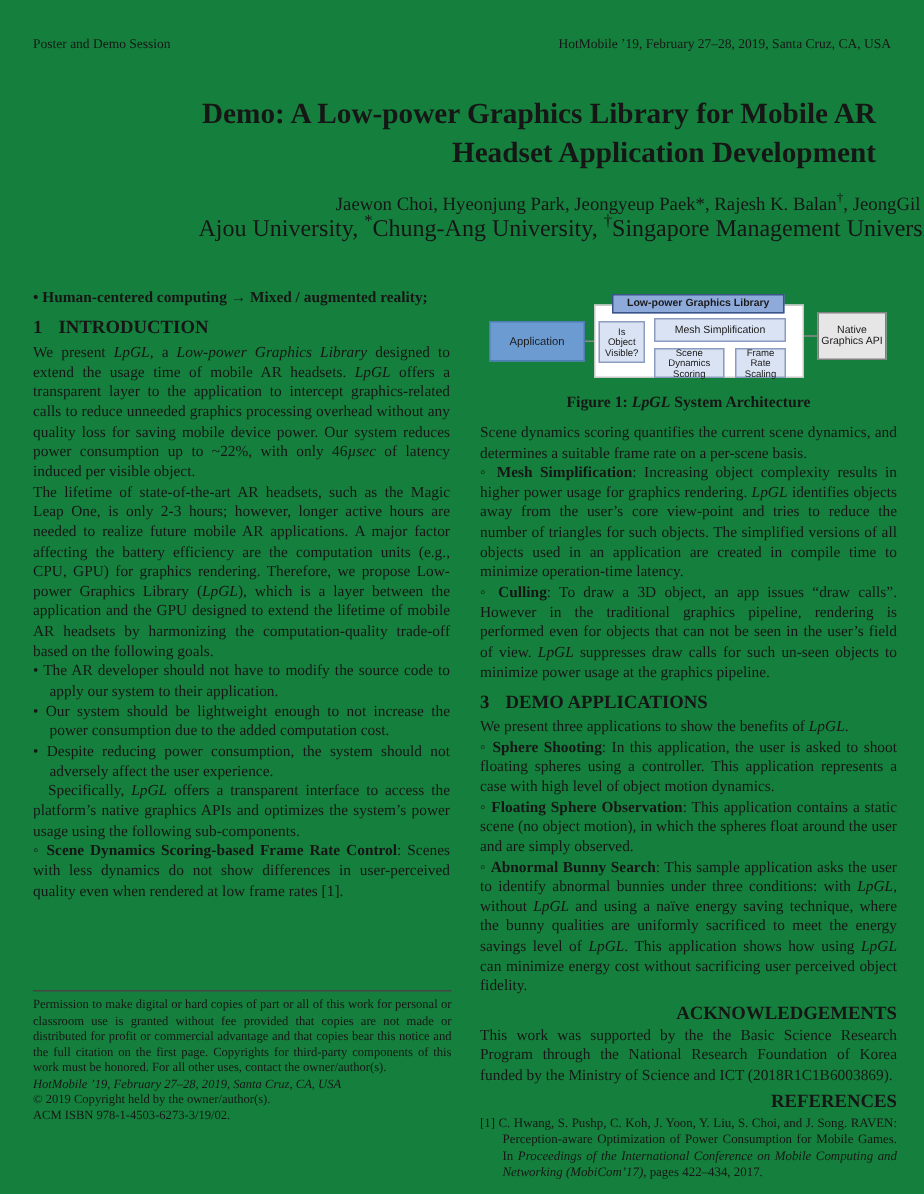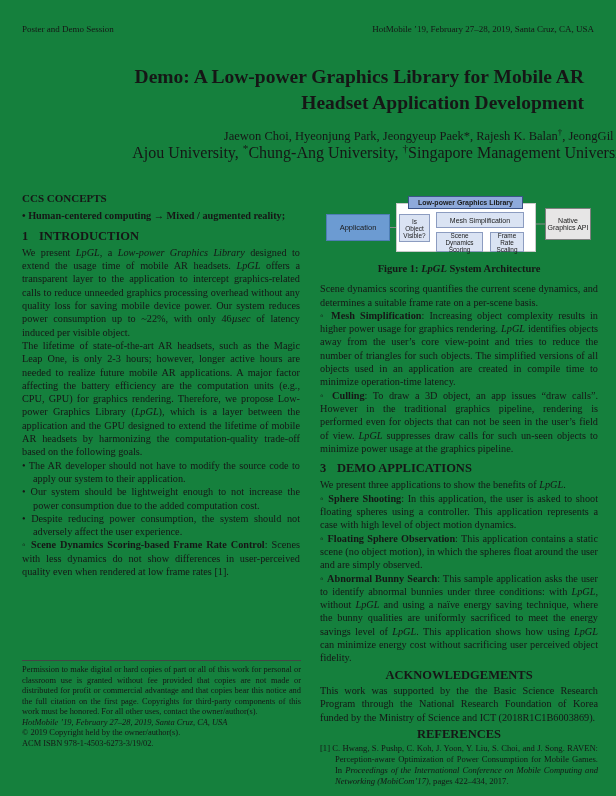--- a/index.html
+++ b/index.html
@@ -15,21 +15,21 @@
   .authors{margin-top:13px;font-size:12.5px;line-height:15px;}
   .affiliations{margin-top:1px;font-size:16px;line-height:15px;}
 
   
   .col{position:absolute;top:192px;width:278px;font-size:10.25px;line-height:13.3px;text-align:justify;}
   .col-left{left:22px;}
   .col-right{left:320px;}
   .h-small{font-size:11px;font-weight:bold;margin:0 0 4px 0;text-align:left;}
   .h-num{font-size:12.5px;font-weight:bold;margin:7px 0 3px 0;text-align:left;}
   .h-num .num{display:inline-block;min-width:17px;}
-  .h-plain{font-size:12.5px;font-weight:bold;margin:4px 0 2px 0;text-align:center;}
+  .h-plain{font-size:12.5px;font-weight:bold;margin:4px 0 2px 0;text-align:right;}
   .body-p{margin:0;}
   .indent-p{margin:0;text-indent:10px;}
   .bullet-item{margin:0;padding-left:11px;text-indent:-11px;}
   .ref-item{margin:0;padding-left:15px;text-indent:-15px;font-size:8.6px;line-height:11px;}
 
   .seg-b{font-weight:bold;}
   .seg-i{font-style:italic;}
   .seg-s{font-size:70%;vertical-align:super;line-height:0;}
 
   
@@ -62,30 +62,30 @@
     <span>HotMobile ’19, February 27–28, 2019, Santa Cruz, CA, USA</span>
   </div>
 
   <div class="title-block">
     <div class="paper-title">Demo: A Low-power Graphics Library for Mobile AR Headset Application Development</div>
     <div class="authors"><span>Jaewon Choi, Hyeonjung Park, Jeongyeup Paek*, Rajesh K. Balan</span><span class="seg-s">†</span><span>, JeongGil Ko</span></div>
     <div class="affiliations"><span>Ajou University, </span><span class="seg-s">*</span><span>Chung-Ang University, </span><span class="seg-s">†</span><span>Singapore Management University</span></div>
   </div>
 
   <div class="col col-left">
-    <h2 class="h-small">CCS CONCEPTS</h2>
     <p class="body-p"><span class="seg-b">• Human-centered computing → Mixed / augmented reality;</span></p>
 
     <h2 class="h-num"><span class="num">1</span><span>INTRODUCTION</span></h2>
     <p class="body-p"><span>We present </span><span class="seg-i">LpGL</span><span>, a </span><span class="seg-i">Low-power Graphics Library</span><span> designed to extend the usage time of mobile AR headsets. </span><span class="seg-i">LpGL</span><span> offers a transparent layer to the application to intercept graphics-related calls to reduce unneeded graphics processing overhead without any quality loss for saving mobile device power. Our system reduces power consumption up to ~22%, with only 46</span><span class="seg-i">µsec</span><span> of latency induced per visible object.</span></p>
 
     <p class="body-p"><span>The lifetime of state-of-the-art AR headsets, such as the Magic Leap One, is only 2-3 hours; however, longer active hours are needed to realize future mobile AR applications. A major factor affecting the battery efficiency are the computation units (e.g., CPU, GPU) for graphics rendering. Therefore, we propose Low-power Graphics Library (</span><span class="seg-i">LpGL</span><span>), which is a layer between the application and the GPU designed to extend the lifetime of mobile AR headsets by harmonizing the computation-quality trade-off based on the following goals.</span></p>
     <div class="bullet-item"><span>• The AR developer should not have to modify the source code to apply our system to their application.</span></div>
     <div class="bullet-item"><span>• Our system should be lightweight enough to not increase the power consumption due to the added computation cost.</span></div>
     <div class="bullet-item"><span>• Despite reducing power consumption, the system should not adversely affect the user experience.</span></div>
+    <p class="indent-p"><span>Specifically, </span><span class="seg-i">LpGL</span><span> offers a transparent interface to access the platform’s native graphics APIs and optimizes the system’s power usage using the following sub-components.</span></p>
     <p class="body-p"><span>◦ </span><span class="seg-b">Scene Dynamics Scoring-based Frame Rate Control</span><span>: Scenes with less dynamics do not show differences in user-perceived quality even when rendered at low frame rates [1].</span></p>
   </div>
 
   <div class="footnote">
     <p>Permission to make digital or hard copies of part or all of this work for personal or classroom use is granted without fee provided that copies are not made or distributed for profit or commercial advantage and that copies bear this notice and the full citation on the first page. Copyrights for third-party components of this work must be honored. For all other uses, contact the owner/author(s).</p>
     <p class="fn-italic">HotMobile ’19, February 27–28, 2019, Santa Cruz, CA, USA</p>
     <p>© 2019 Copyright held by the owner/author(s).</p>
     <p>ACM ISBN 978-1-4503-6273-3/19/02.</p>
   </div>
 

